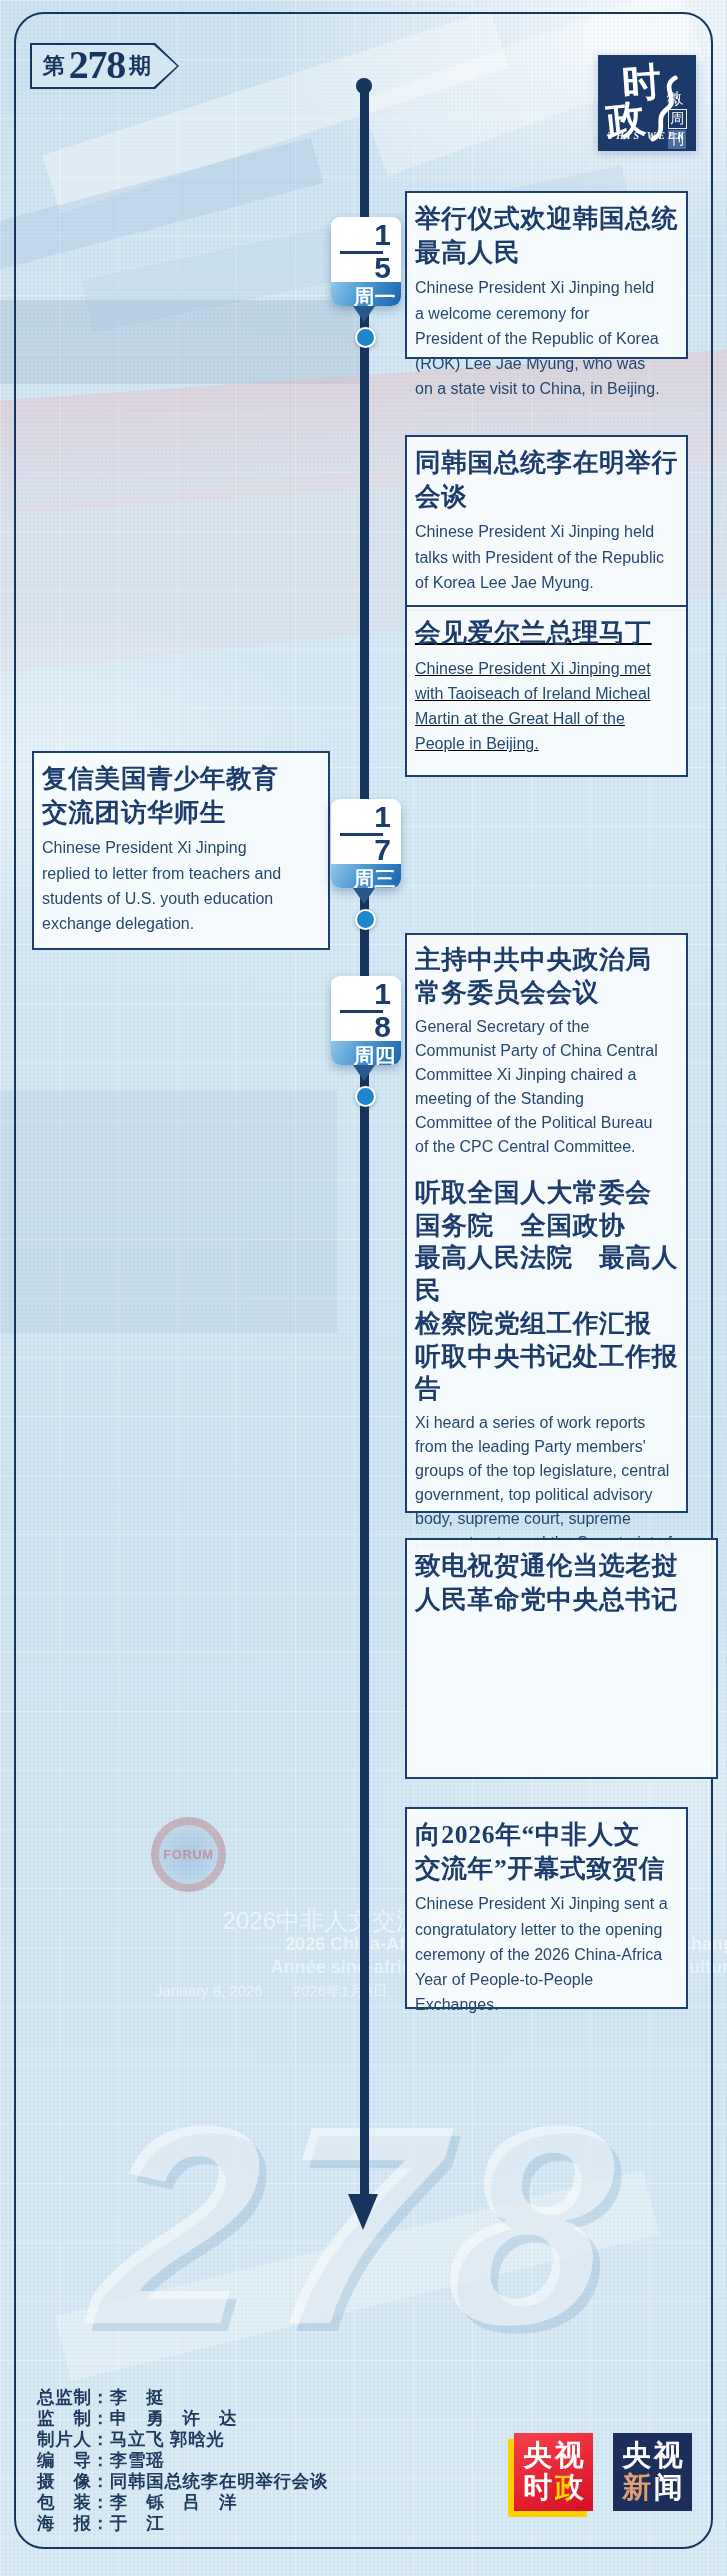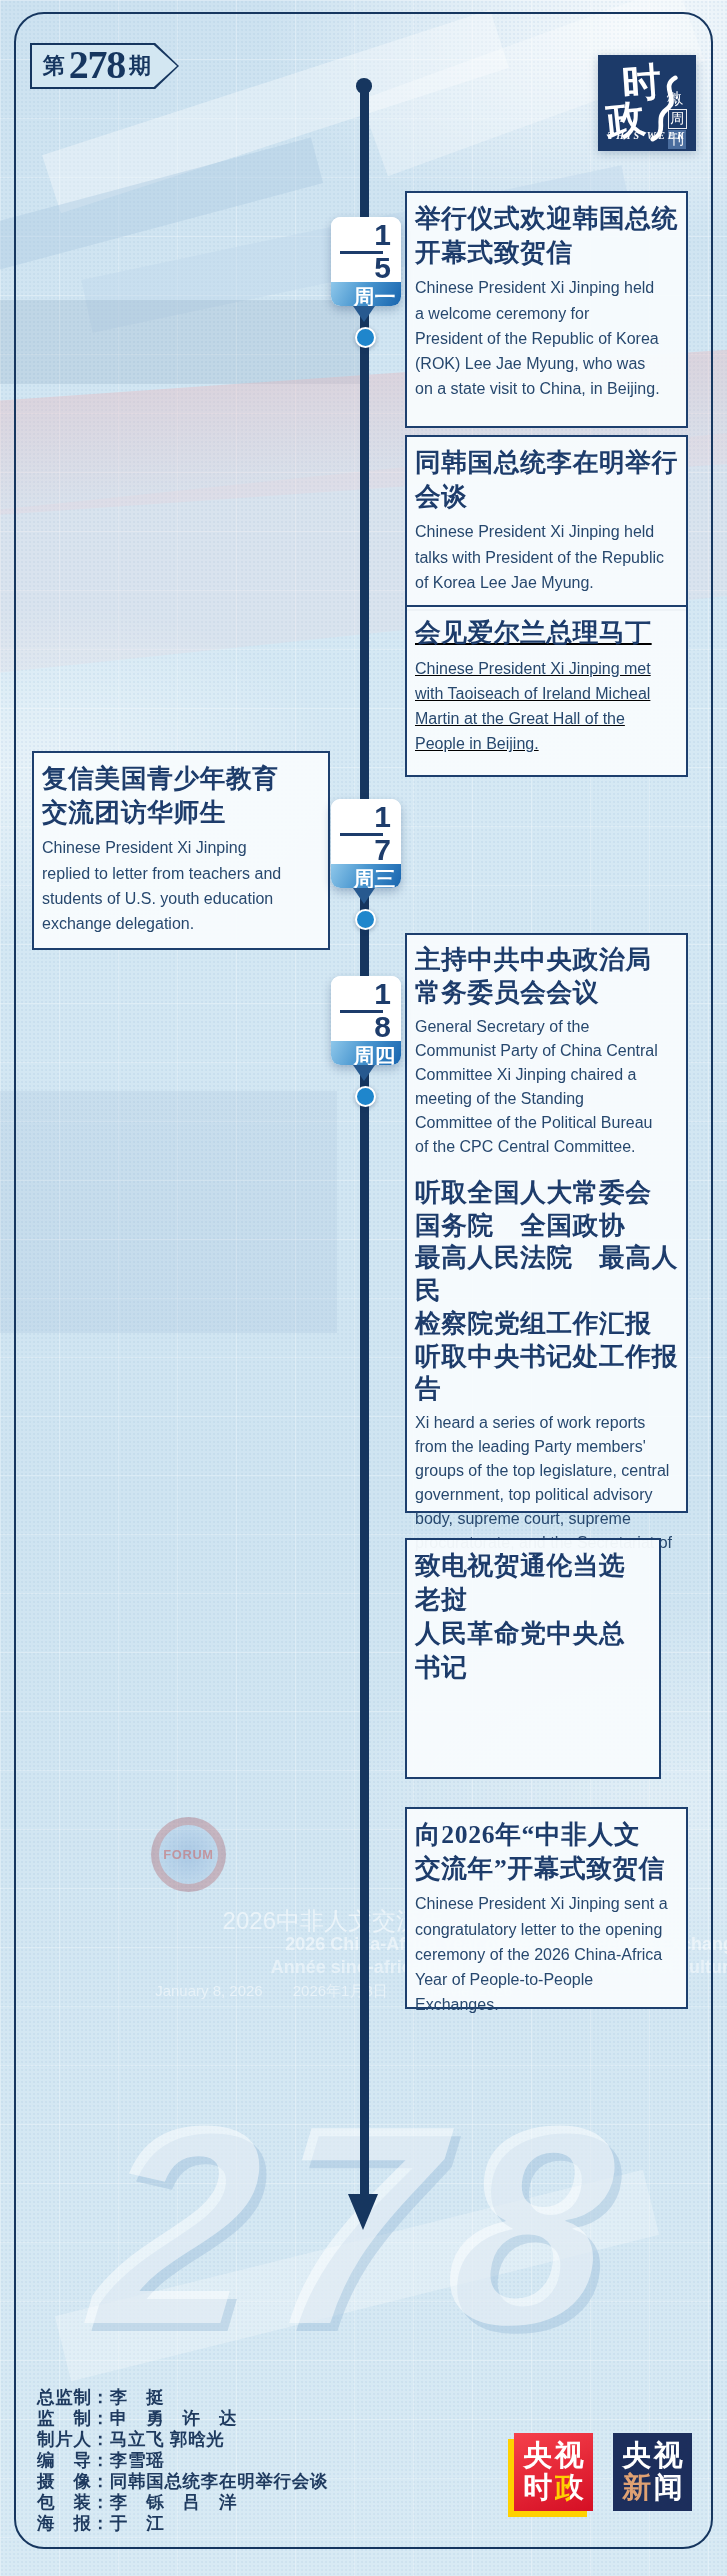--- a/index.html
+++ b/index.html
@@ -66,29 +66,29 @@
   .m-pointer{position:absolute;left:21.5px;top:89px;width:0;height:0;
     border-left:11.4px solid transparent;border-right:11.4px solid transparent;border-top:16px solid #27598f;}
   .m-dot{position:absolute;left:24px;top:110px;width:17px;height:17px;border-radius:50%;
     background:#1f86cc;border:2.7px solid #fff;box-sizing:content-box;box-shadow:0 1.3px 4px rgba(20,50,90,.35);}
   
   .card{position:absolute;z-index:4;background:rgba(247,251,253,.96);border:2px solid #1d3f6e;
     box-sizing:border-box;padding:9.4px 8px;}
   .card-title{font-family:"Liberation Serif","DejaVu Serif",serif;font-size:25.6px;line-height:1.32;
     color:#1d3c6b;font-weight:700;letter-spacing:0.7px;}
   .card-body{margin-top:5.4px;font-size:16px;line-height:1.58;color:#27486e;white-space:pre-line;}
-  .c1{left:405px;top:191px;width:283px;height:237px;}
+  .c1{left:405px;top:191px;width:283px;height:168px;}
   .c2{left:405px;top:435px;width:283px;height:176px;}
   .c3{left:405px;top:605px;width:283px;height:172px;text-decoration:underline;}
   .cL{left:32px;top:751px;width:298px;height:199px;}
   .c4{left:405px;top:933px;width:283px;height:580px;}
   .c4 .card-title{line-height:1.28;}
   .c4 .card-body{line-height:1.5;}
   .c4 .sec2{margin-top:17.5px;}
-  .c5{left:405px;top:1538px;width:256px;height:241px;}
+  .c5{left:405px;top:1538px;width:313px;height:241px;}
   .c5 .card-body{font-size:15.5px;line-height:1.5;}
   .c6{left:405px;top:1807px;width:283px;height:202px;}
   
   .wm{position:absolute;z-index:1;pointer-events:none;color:rgba(255,255,255,.55);text-align:right;}
   .wm-forum{left:151px;top:1817px;width:75px;height:75px;border-radius:50%;
     border:8.8px solid rgba(205,75,60,.26);box-sizing:border-box;
     background:radial-gradient(rgba(90,140,200,.32),rgba(130,175,220,.12));
     display:flex;align-items:center;justify-content:center;}
   .wm-forum span{font-size:12.8px;font-weight:700;color:rgba(205,90,85,.5);letter-spacing:0.7px;}
   .wm-title{left:0;top:1905px;width:444px;font-size:24px;}
@@ -200,21 +200,21 @@
       </div>
       <div class="m-band">周四</div>
     </div>
     <div class="m-pointer"></div>
     <div class="m-dot"></div>
   </div>
 
   <div class="card c1">
     <div class="card-title">
       <div>举行仪式欢迎韩国总统</div>
-      <div>开幕式致贺信</div>
+      <div>最高人民</div>
     </div>
     <div class="card-body">Chinese President Xi Jinping held
 a welcome ceremony for
 President of the Republic of Korea
 (ROK) Lee Jae Myung, who was
 on a state visit to China, in Beijing.</div>
   </div>
 
   <div class="card c2">
     <div class="card-title">

